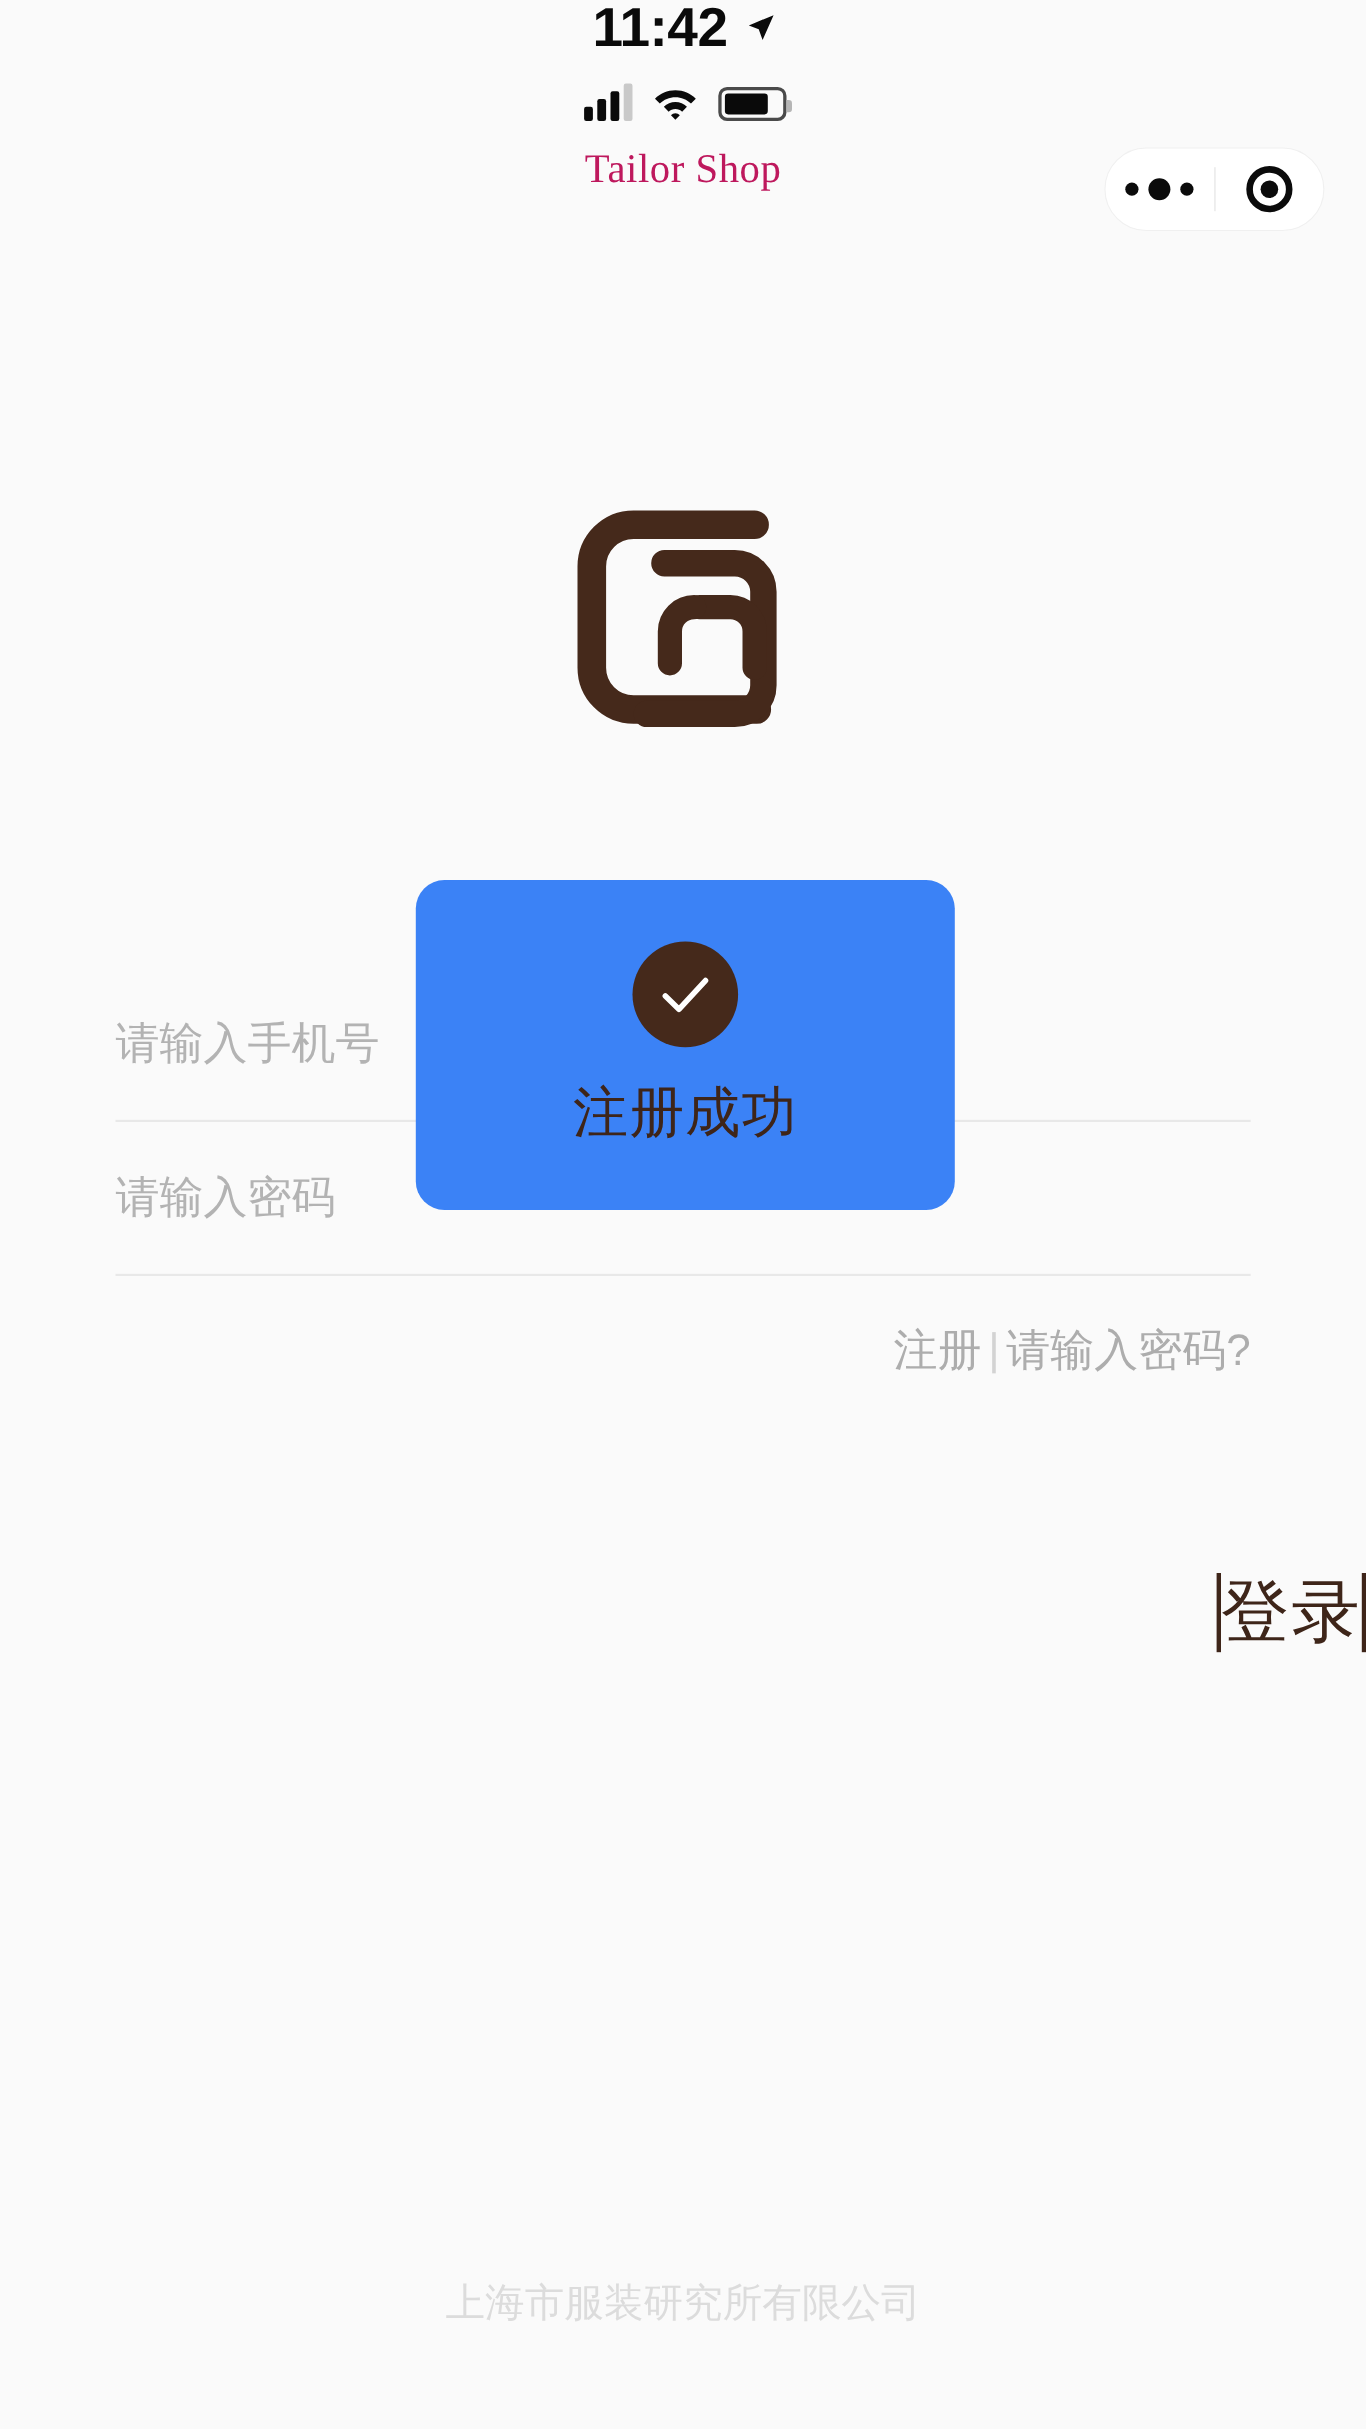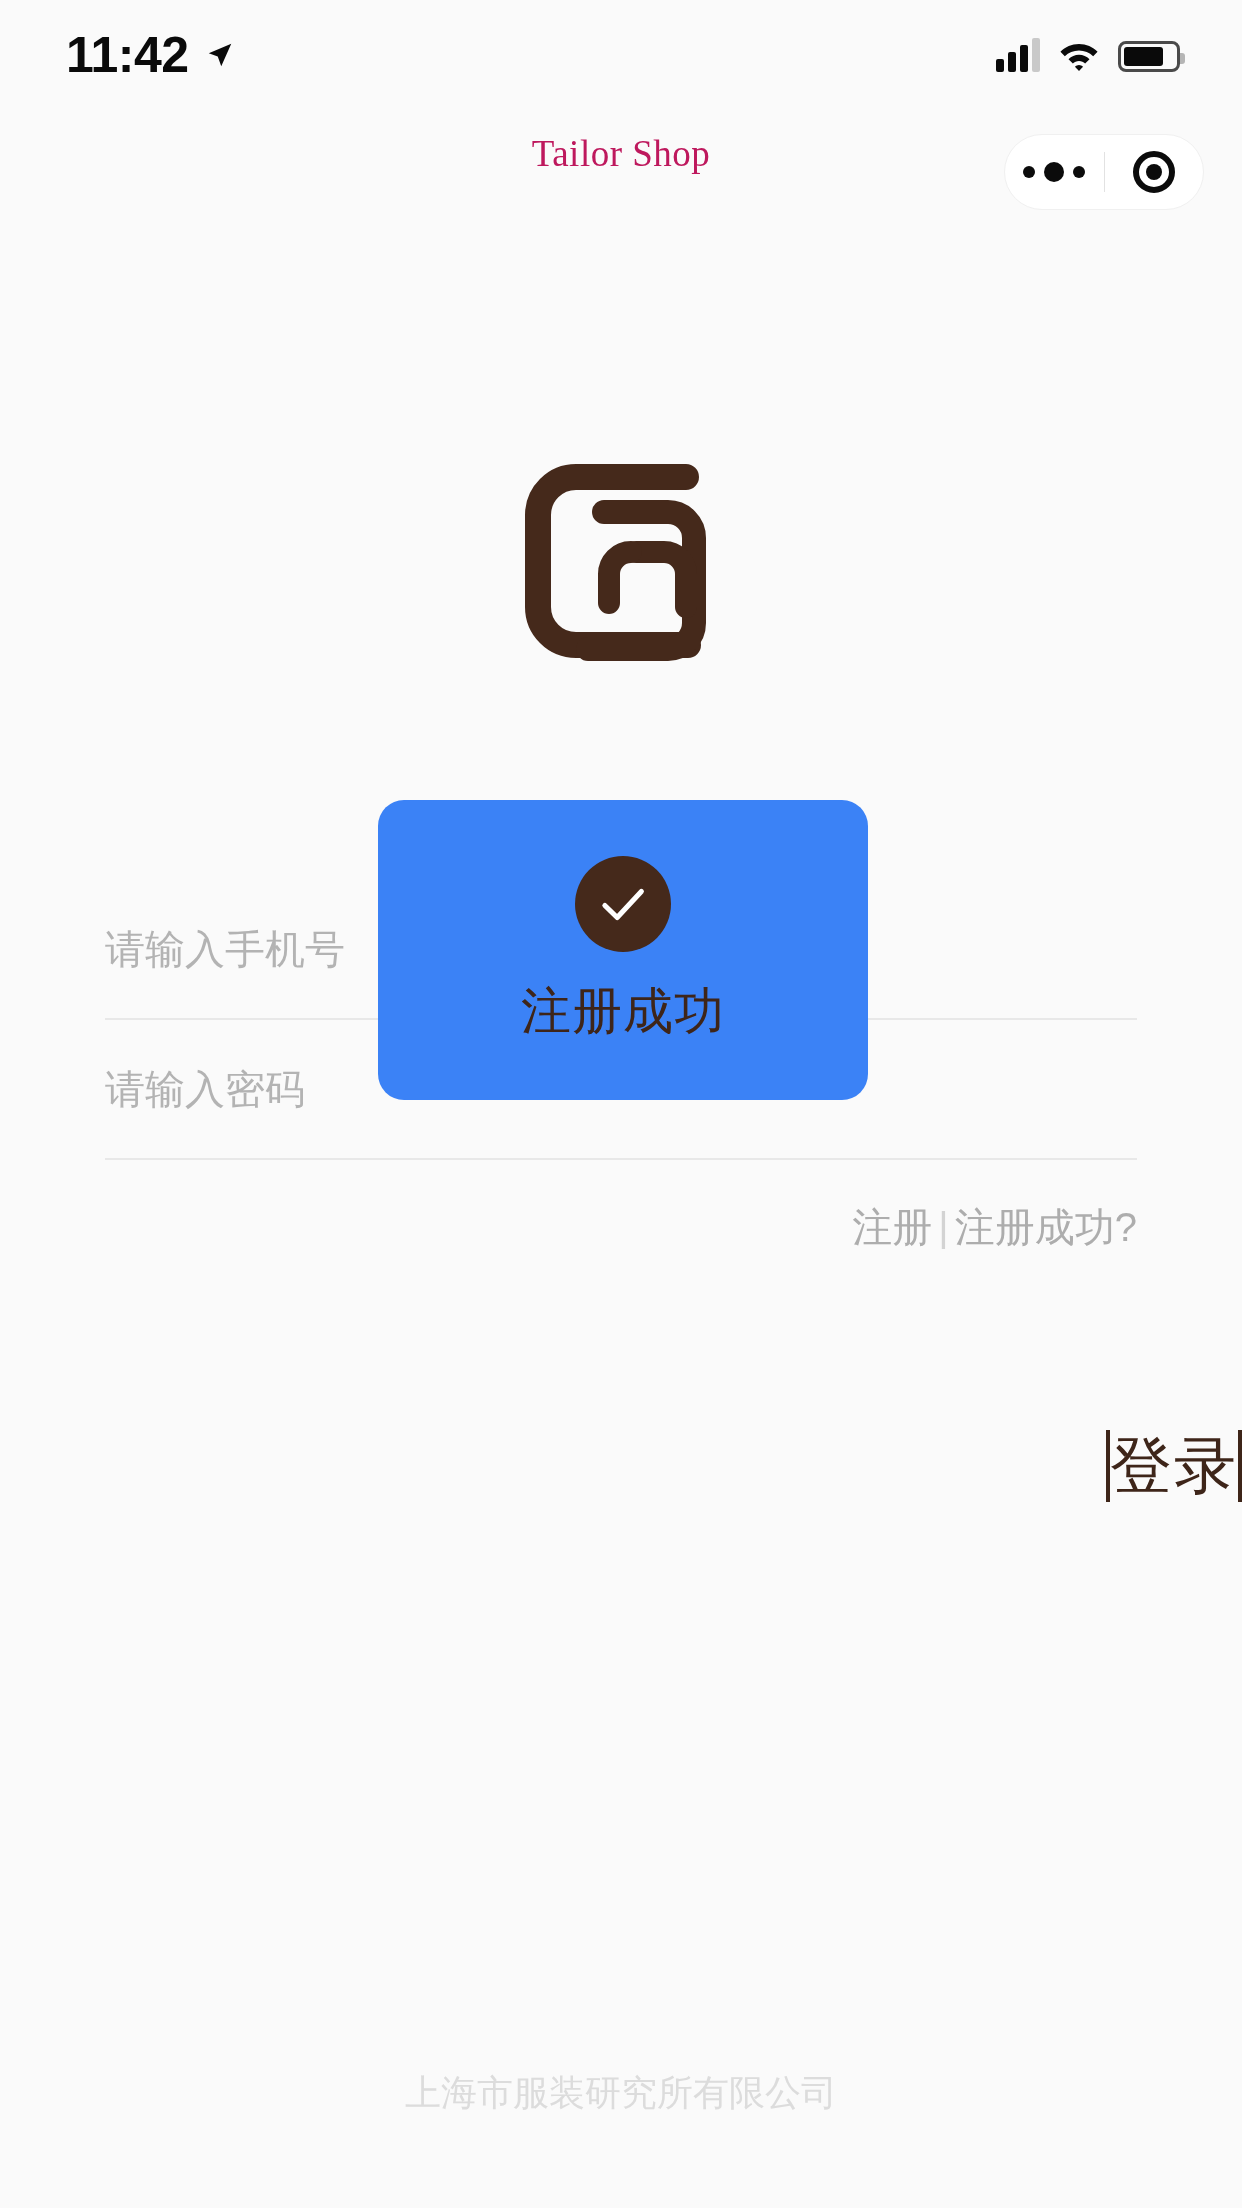--- a/index.html
+++ b/index.html
@@ -22,20 +22,21 @@
   
   .status-bar {
     position:absolute;
     top:0; left:0;
     width:1242px;
     height:110px;
     display:flex;
     align-items:center;
     justify-content:space-between;
     padding:0 62px 0 66px;
+    flex-direction:column;
   }
   .status-left {
     display:flex;
     align-items:center;
     gap:16px;
   }
   .status-time {
     font-size:50px;
     font-weight:600;
     color:#0a0a0a;
@@ -341,21 +342,21 @@
   <div class="form">
     <div class="field">
       <input class="field-input" type="text" placeholder="请输入手机号" style="">
     </div>
     <div class="field">
       <input class="field-input" type="password" placeholder="请输入密码" style="">
     </div>
     <div class="links">
       <a href="#">注册</a>
       <span class="link-sep">|</span>
-      <a href="#">注册成功?</a>
+      <a href="#">请输入密码?</a>
     </div>
   </div>
 
   <div class="login-row">
     <span class="login-bar"></span>
     <button class="login-label">登录</button>
     <span class="login-bar"></span>
   </div>
 
   <div class="footer">上海市服装研究所有限公司</div>

